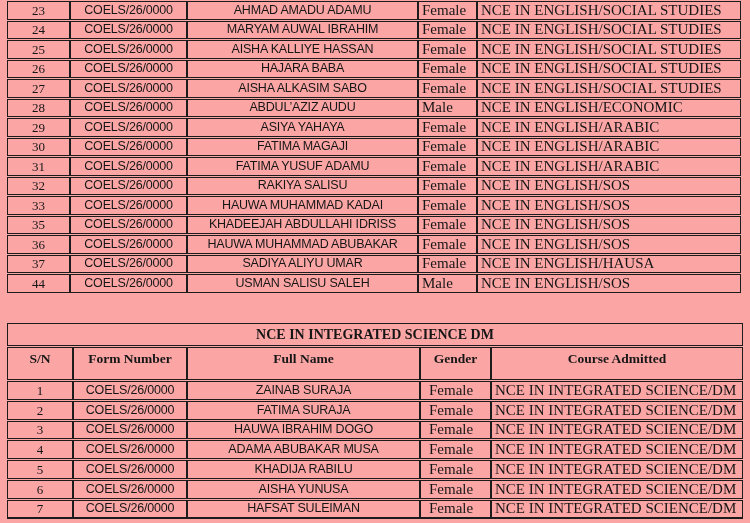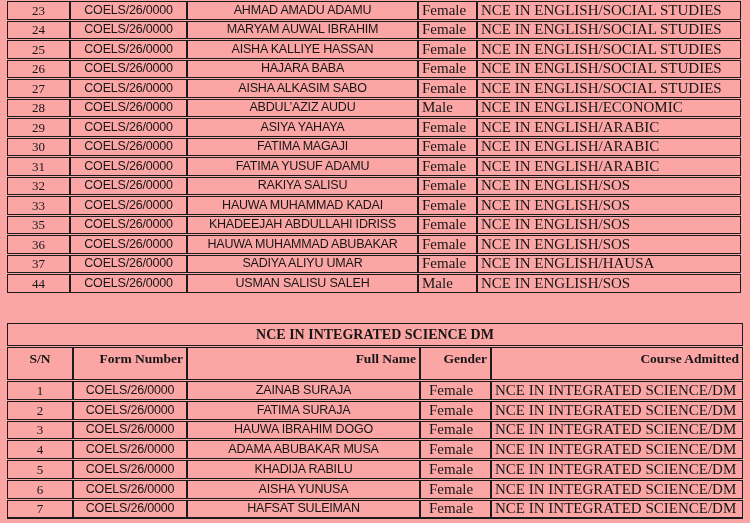--- a/index.html
+++ b/index.html
@@ -65,21 +65,21 @@
     height:23px;
     text-align:center;
     font-weight:bold;
     font-size:14px;
     line-height:21px;
     font-family:"Liberation Serif", serif;
   }
   th.hdr {
     height:33px;
     vertical-align:top;
-    text-align:right;
+    text-align:center;
     font-family:"Liberation Serif", serif;
     font-weight:bold;
     font-size:13.5px;
     line-height:20px;
     padding:1px 3px;
   }
   th.hdr.sn-h { text-align:center; }
   .t2 tbody td { height:18.8px; }
   .t2 tbody tr:last-child td { border-bottom-width:2.5px; }
 </style>

